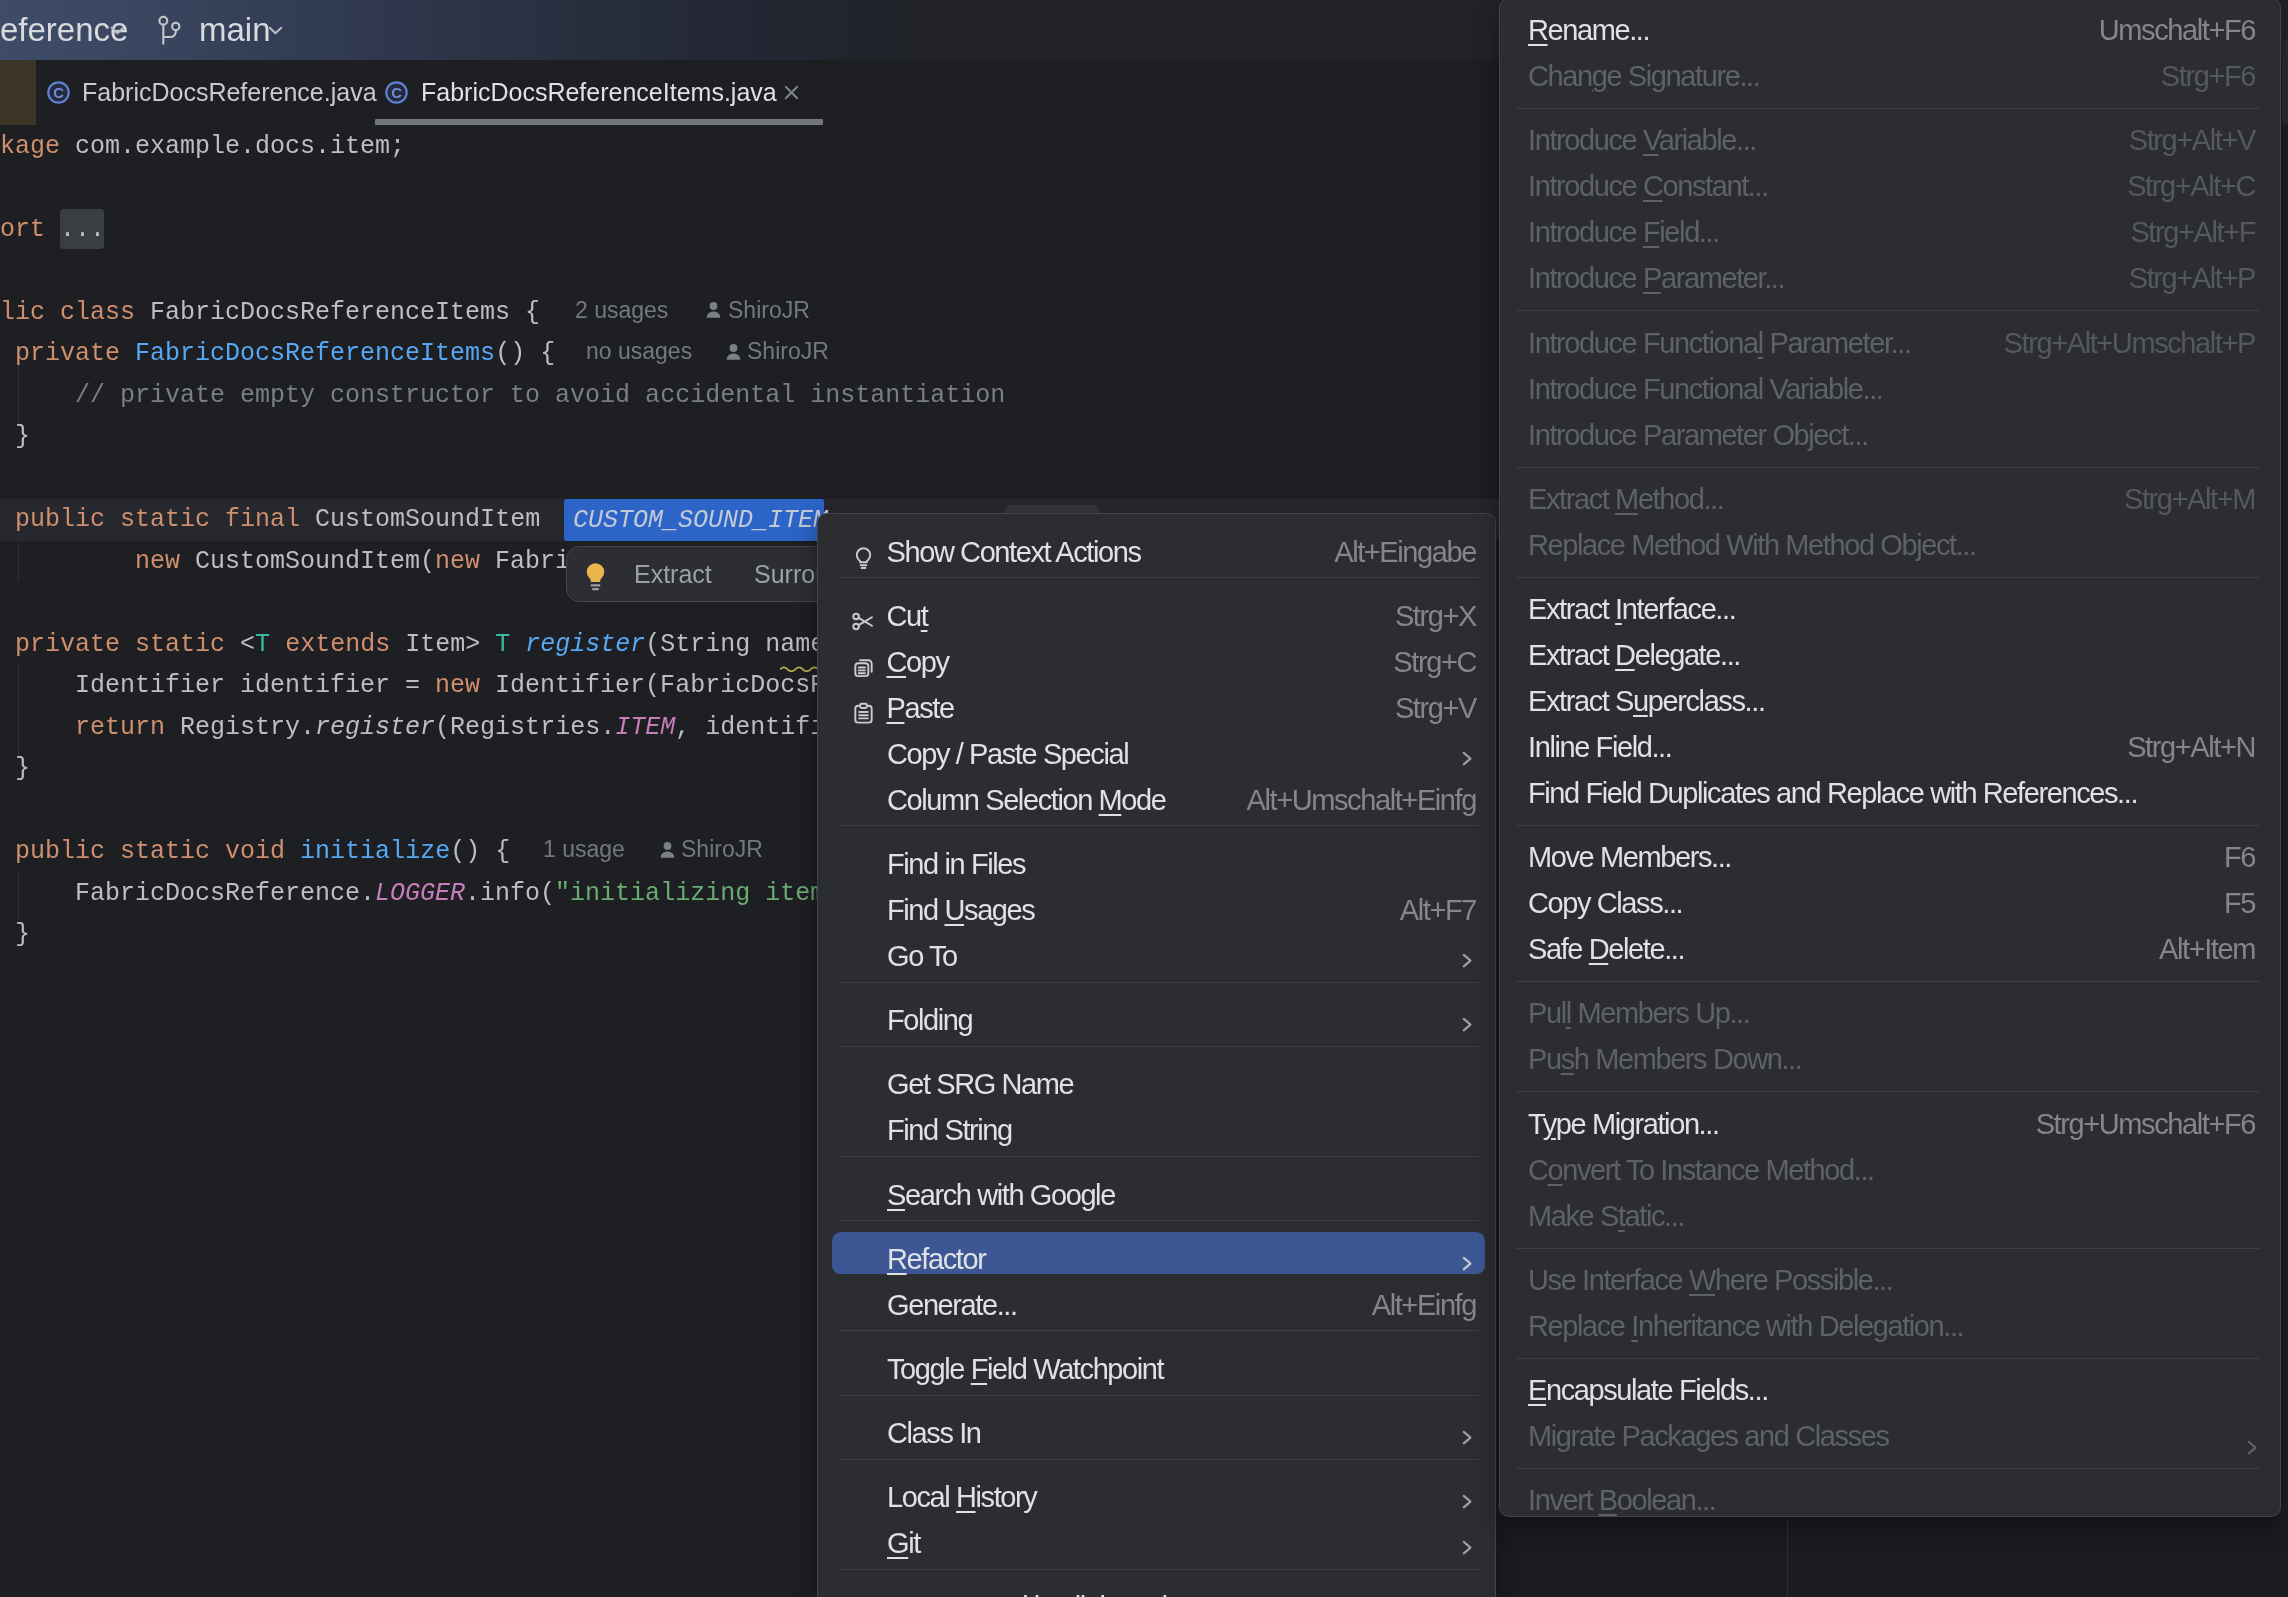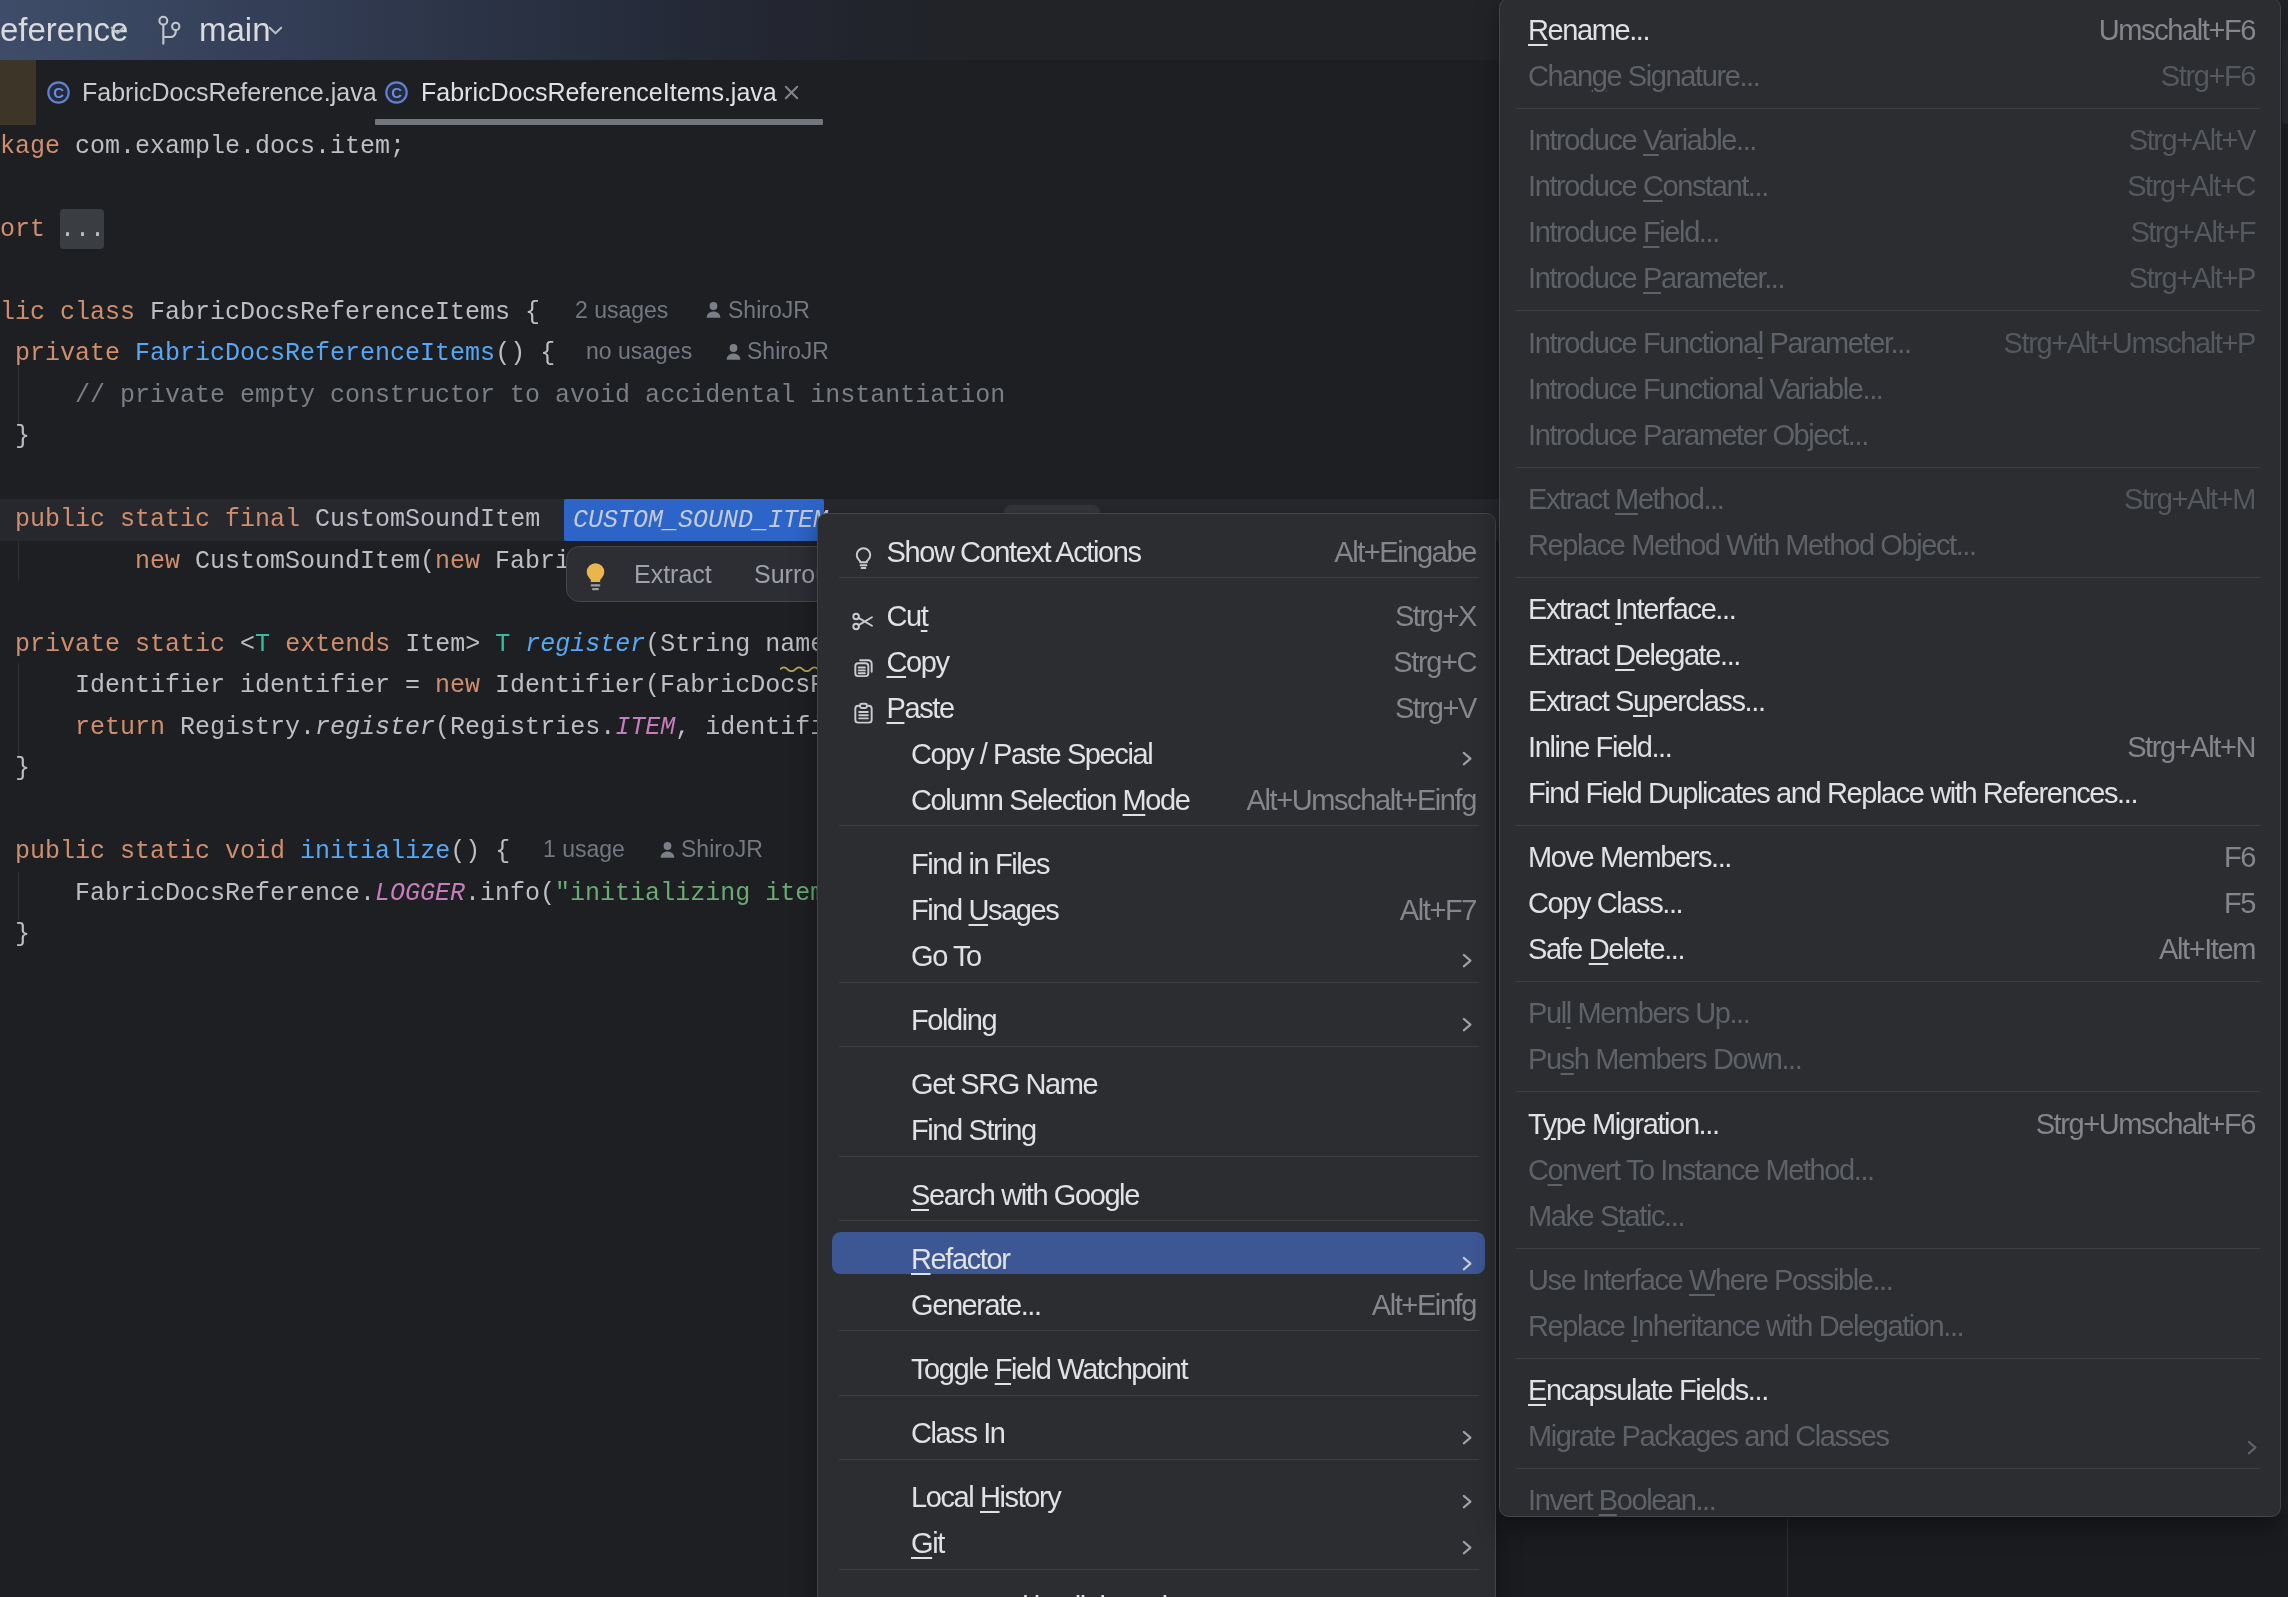--- a/index.html
+++ b/index.html
@@ -15,21 +15,21 @@
 .cl{left:-45px;height:41px;line-height:41px;padding-top:1.9px;font-family:"Liberation Mono",monospace;
  font-size:25px;color:#bcbec4;white-space:pre}
 .k{color:#cf8e6d}.b{color:#56a8f5}.cm{color:#7a7e85}.st{color:#6aab73}
 .pu{color:#c77dbb;font-style:italic}.tp{color:#35bda4}.it{font-style:italic}
 .fold{display:inline-block;width:44px;height:40px;background:#3a3d41;border-radius:3.8px;text-align:center;color:#bcbec4;vertical-align:top}
 .inl{font-size:23px;color:#747880;white-space:pre;font-family:"Liberation Sans",sans-serif}
 
 .menu{background:#2b2d30;border:1px solid #43454a;box-sizing:border-box;z-index:5;box-shadow:0 9.6px 25px rgba(0,0,0,.38)}
 .mr{height:46px;display:flex;align-items:flex-end;padding:0 19px 0 33px;position:relative;font-size:29px;letter-spacing:-1.4px;color:#dfe1e5;white-space:pre}
 .mr>*{position:relative;z-index:1}
-.ni{padding-left:93px}
+.ni{padding-left:69px}
 .nr{height:46px;display:flex;align-items:center;padding:0 25px 0 28px;position:relative;font-size:29px;letter-spacing:-1.4px;color:#dfe1e5;white-space:pre}
 .dis{color:#5e6167}
 .ic{width:25px;height:25px;margin-right:10.5px;flex:none}
 .sc{margin-left:auto;color:#84868b}
 .scd{margin-left:auto;color:#55585e}
 .sel::before{content:"";position:absolute;left:14.3px;right:10.5px;top:1.9px;bottom:1.9px;background:#3c5793;border-radius:8.6px;z-index:0}
 .sp{height:1px;background:#3e4045;margin:8.6px 16.3px 8.6px 21px}
 .sp2{height:1px;background:#3e4045;margin:8.6px 20px 8.6px 16.3px}
 .arr{position:absolute;right:21px;top:50%;margin-top:-7.6px}
 u{text-decoration:underline;text-underline-offset:3.8px;text-decoration-thickness:1.9px}

